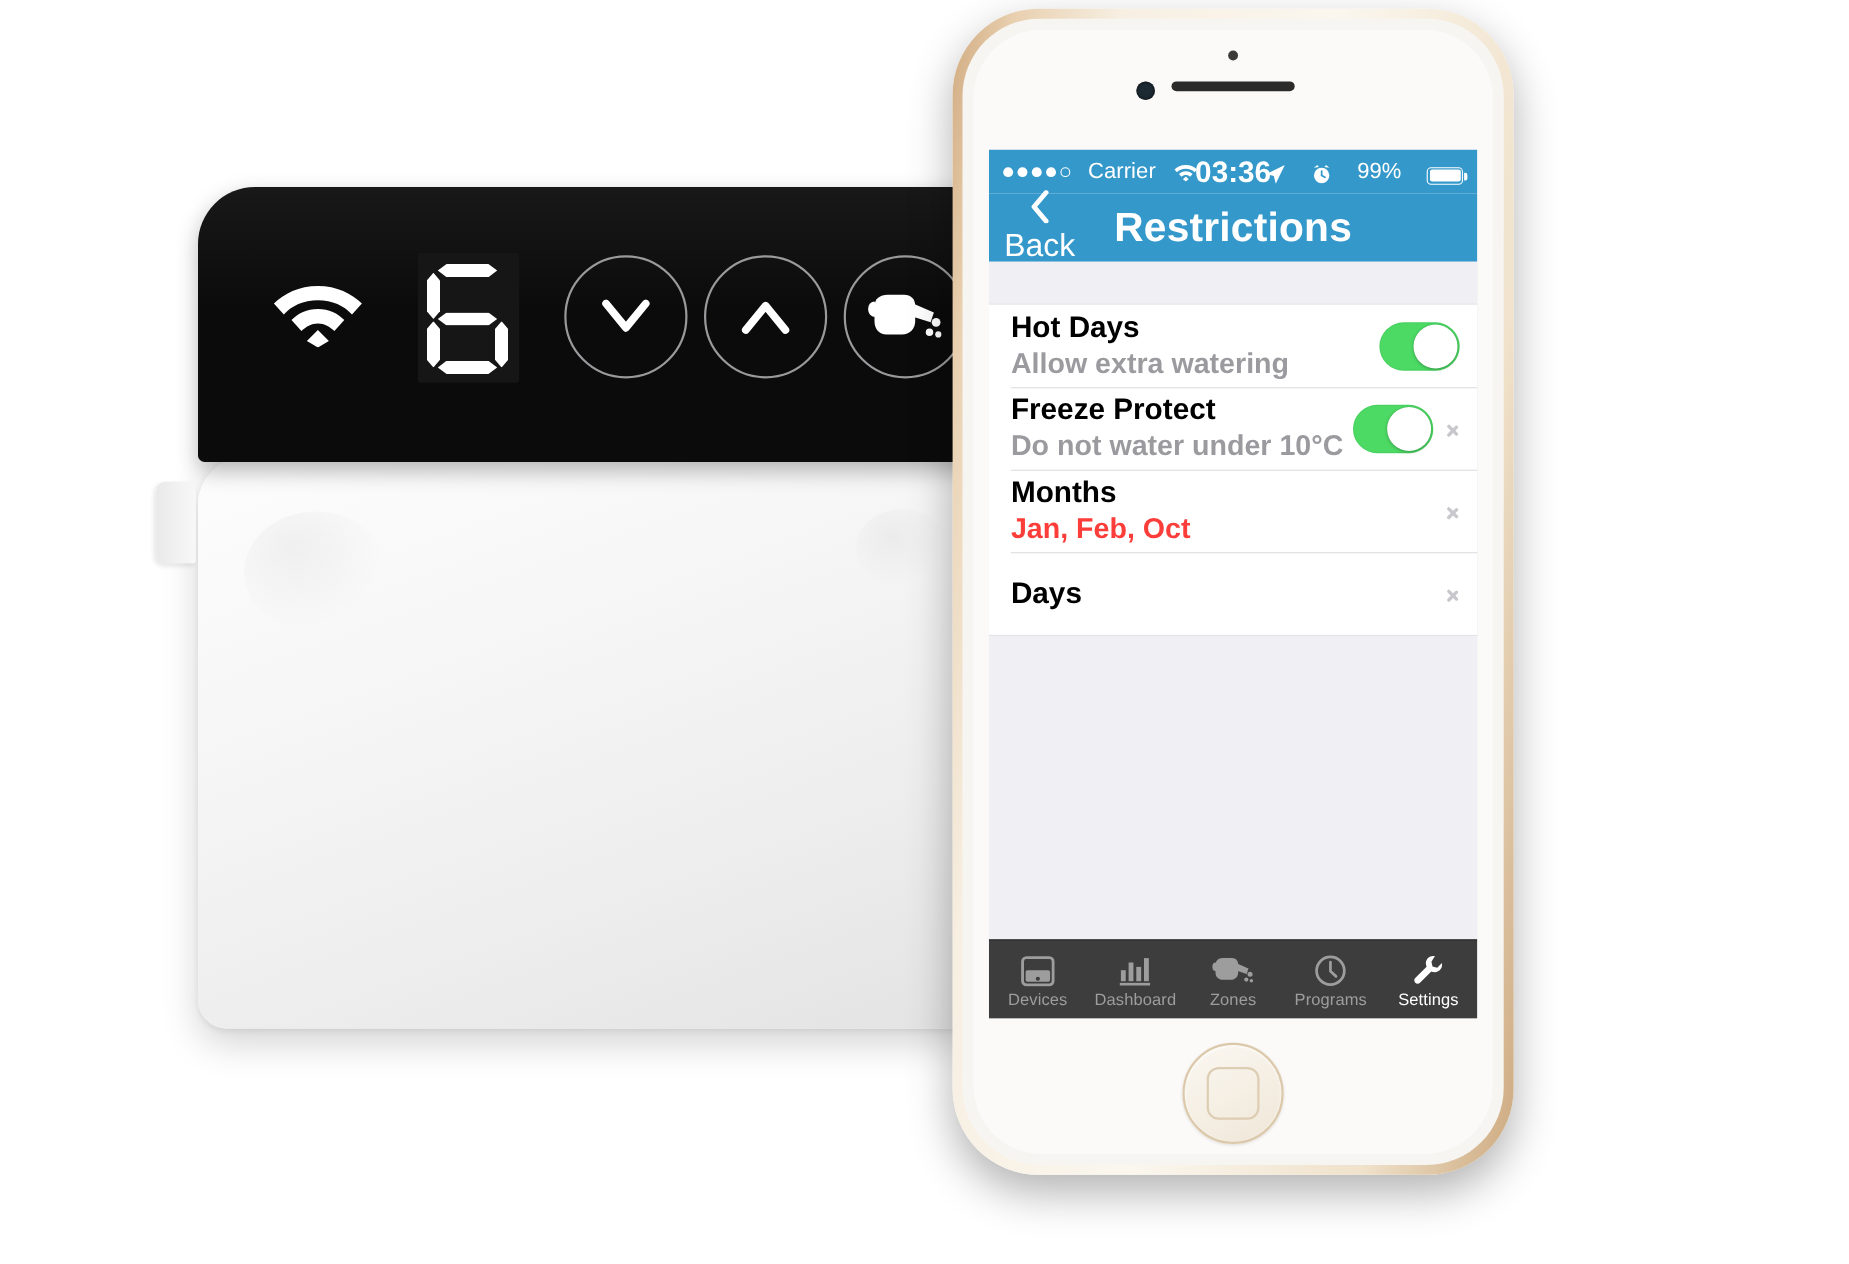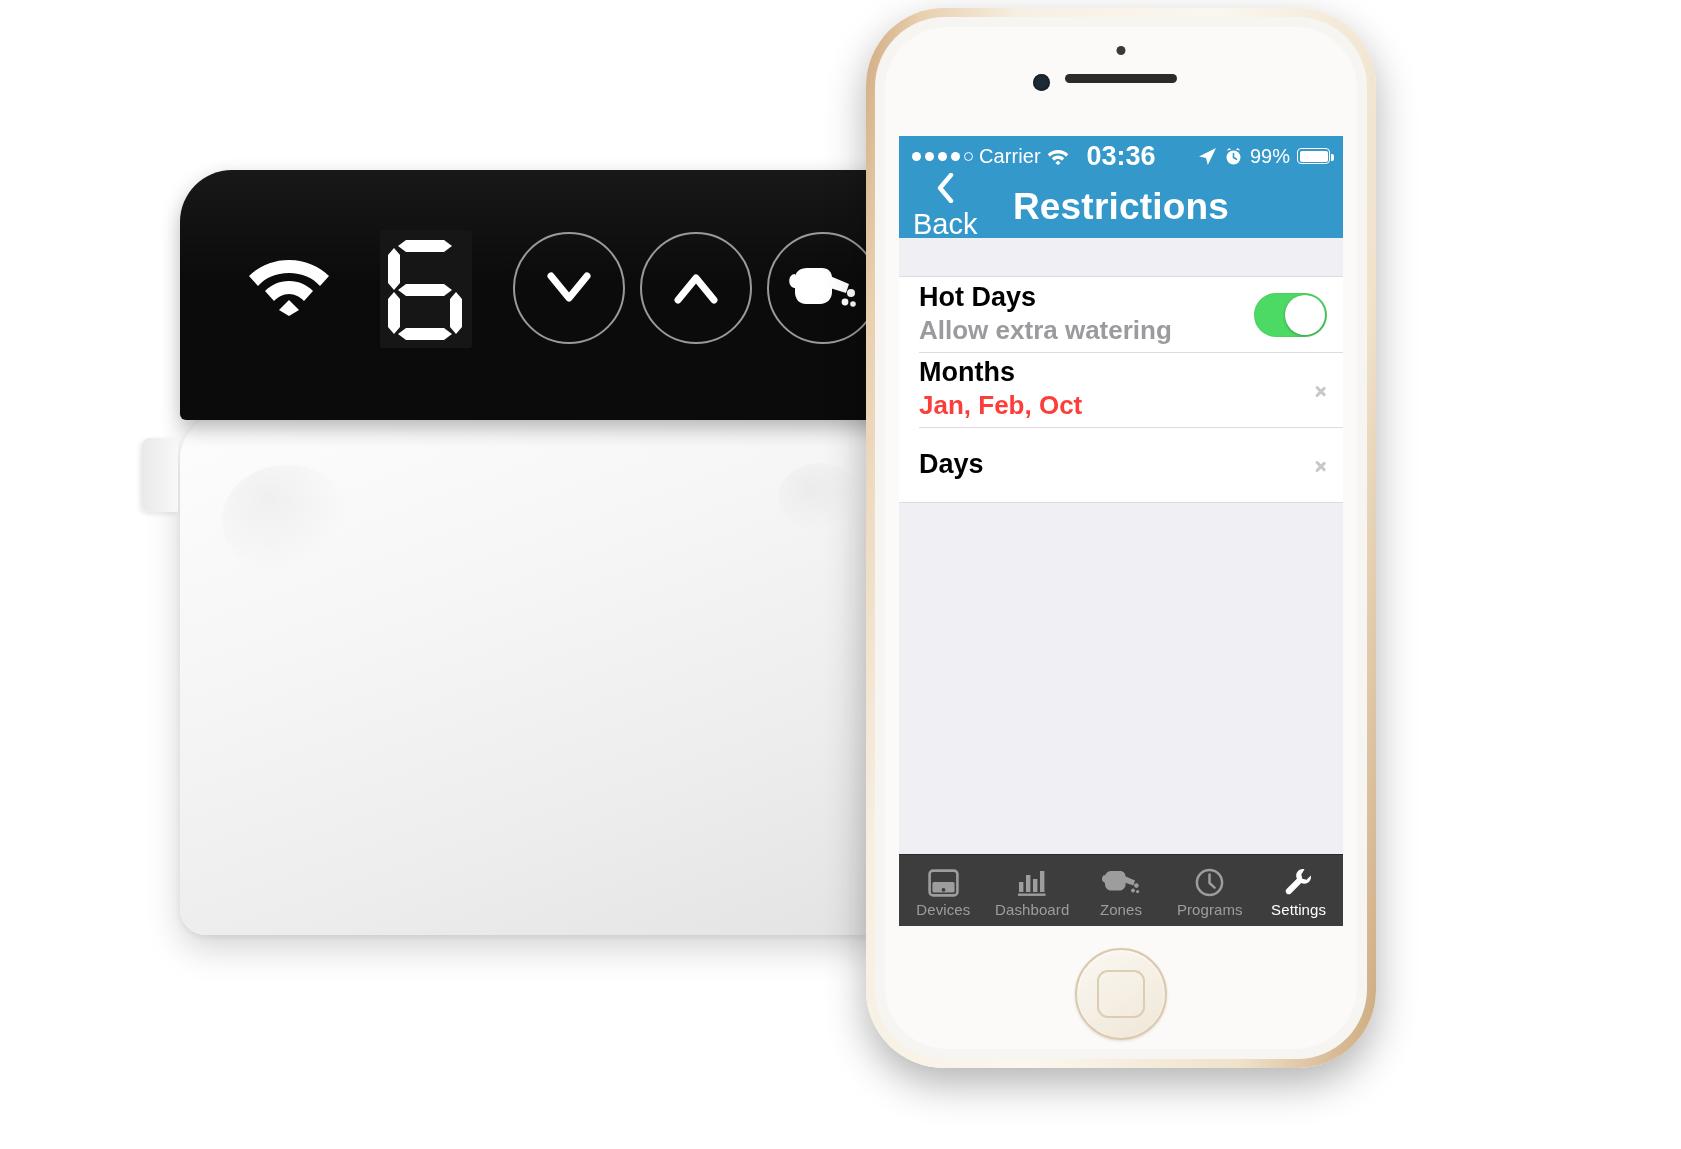--- a/index.html
+++ b/index.html
@@ -108,27 +108,27 @@
     position:absolute; left:33px; top:128px; width:444px; height:790px;
     background:#efeff4; overflow:hidden;
   }
 
   
   .statusbar {
     height:40px; background:#3498ca; color:#fff;
     display:flex; align-items:center; padding:0 13px;
     font-size:21px; position:relative;
   }
-  .sb-left { display:flex; align-items:center; gap:6px; }
+  .sb-left { display:flex; align-items:center; gap:16px; }
   .sb-dots { display:flex; align-items:center; gap:4px; }
   .sb-dot { width:9px; height:9px; border-radius:50%; background:#fff; }
   .sb-dot.hollow { background:transparent; border:1.5px solid #fff; }
   .sb-carrier { font-size:20px; letter-spacing:.1px; }
   .sb-time { position:absolute; left:50%; transform:translateX(-50%); font-size:27px; font-weight:bold; }
-  .sb-right { margin-left:auto; display:flex; align-items:center; gap:7px; }
+  .sb-right { margin-left:auto; display:flex; align-items:flex-end; gap:23px; }
   .sb-pct { font-size:20px; }
   .sb-batt {
     width:33px; height:16px; border:1.7px solid #fff; border-radius:4px; position:relative;
   }
   .sb-batt:after {
     content:""; position:absolute; right:-5px; top:4.5px; width:3px; height:7px;
     background:#fff; border-radius:0 2px 2px 0;
   }
   .sb-batt i {
     position:absolute; left:1.5px; top:1.5px; bottom:1.5px; width:91%;
@@ -311,20 +311,30 @@
           <div class="row">
             <div class="row-texts">
               <span class="row-title">Hot Days</span>
               <span class="row-sub">Allow extra watering</span>
             </div>
             <div class="toggle">
                 <i></i>
               </div>
           </div>
 
+          <div class="row">
+            <div class="row-texts">
+              <span class="row-title">Freeze Protect</span>
+              <span class="row-sub">Do not water under 10°C</span>
+            </div>
+            <div class="toggle">
+                <i></i>
+              </div>
+            <div class="chev"></div>
+          </div>
 
           <div class="row">
             <div class="row-texts">
               <span class="row-title">Months</span>
               <span class="row-sub accent">Jan, Feb, Oct</span>
             </div>
             <div class="chev"></div>
           </div>
 
           <div class="row">

